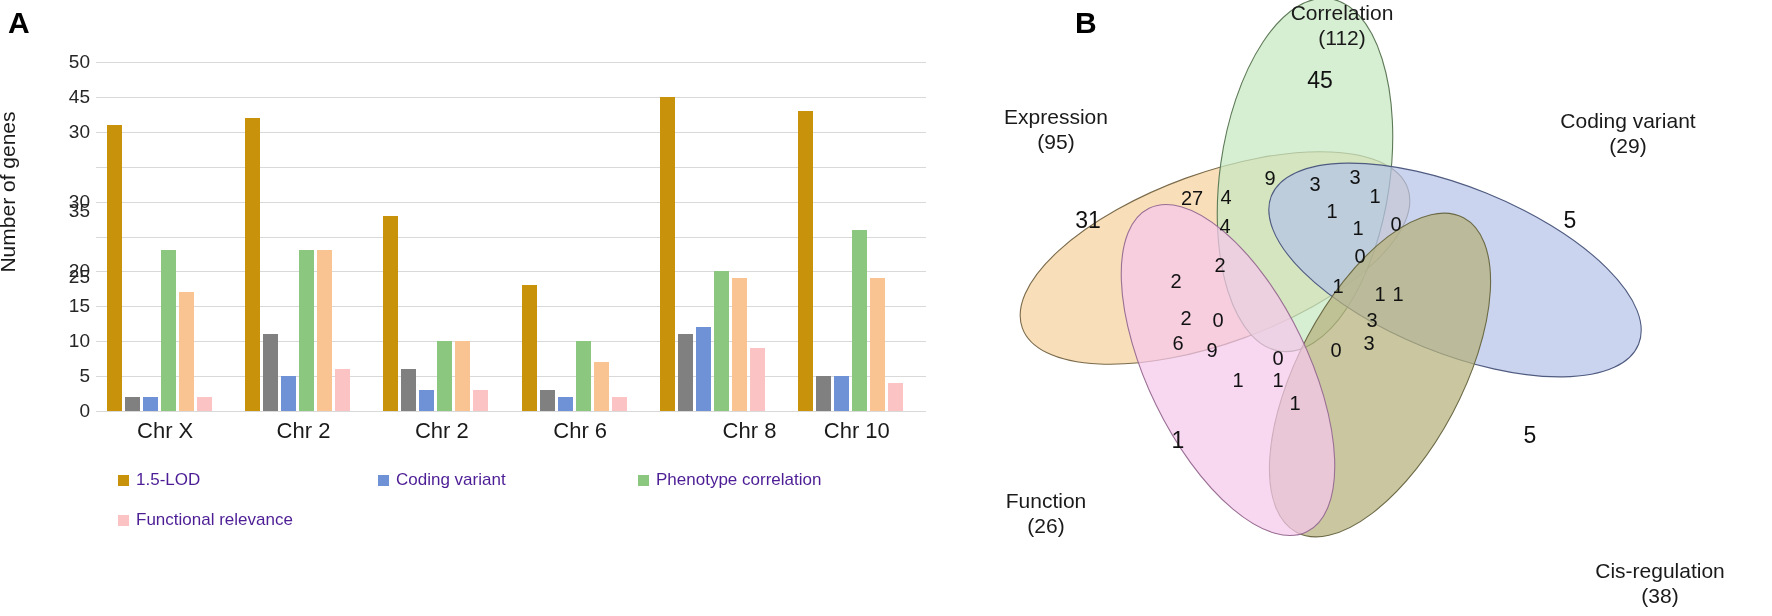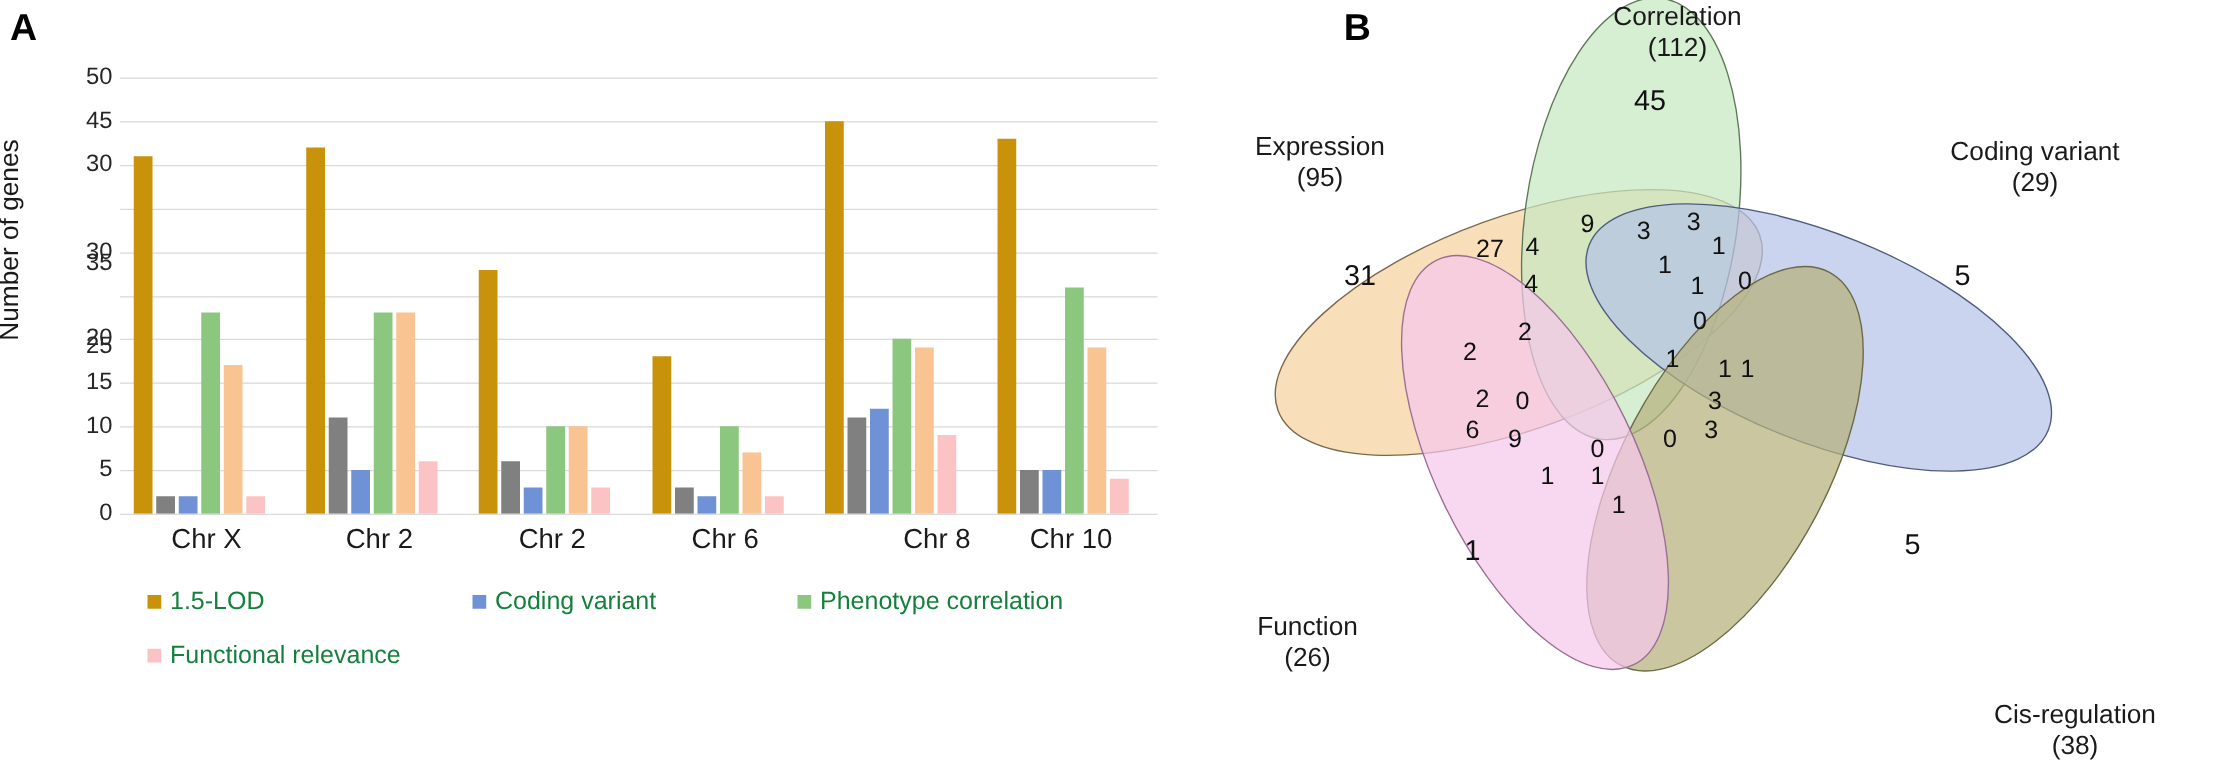--- a/index.html
+++ b/index.html
@@ -77,21 +77,21 @@
   .legend {
     position:absolute; left:118px; top:470px;
     width:780px;
     display:grid;
     grid-template-columns:repeat(3, 1fr);
     grid-row-gap:20px;
     font-size:17px;
   }
   .legend-item { display:flex; align-items:center; gap:7px; }
   .legend-swatch { width:11px; height:11px; flex:0 0 auto; }
-  .legend-label { color:#15803d; font-size:20px; }
+  .legend-label { color:#4c1d95; font-size:17px; }
 
   
   #panel-b { position:absolute; left:960px; top:0; width:812px; height:616px; }
   #venn-svg { position:absolute; left:0; top:0; }
   .venn-count {
     font-family:"Liberation Sans", sans-serif;
     font-size:20px; fill:#111;
     text-anchor:middle; dominant-baseline:middle;
   }
   .venn-count.big { font-size:23px; }

